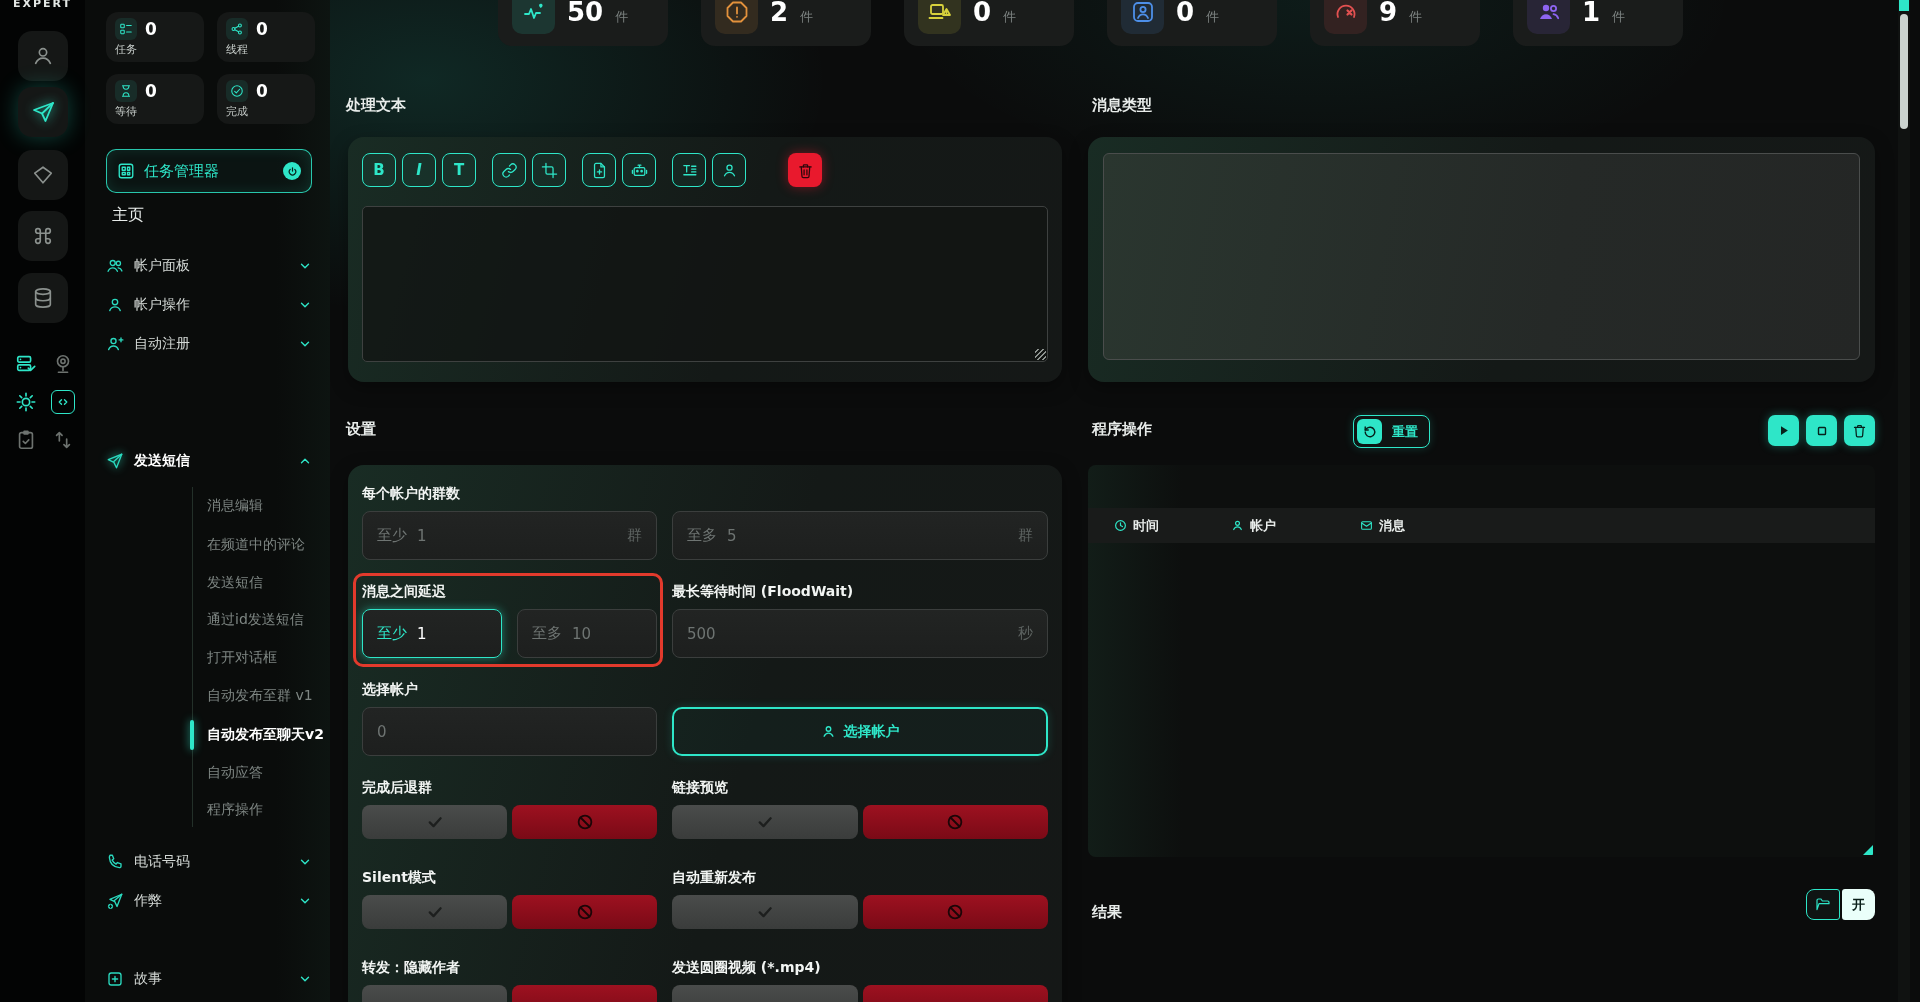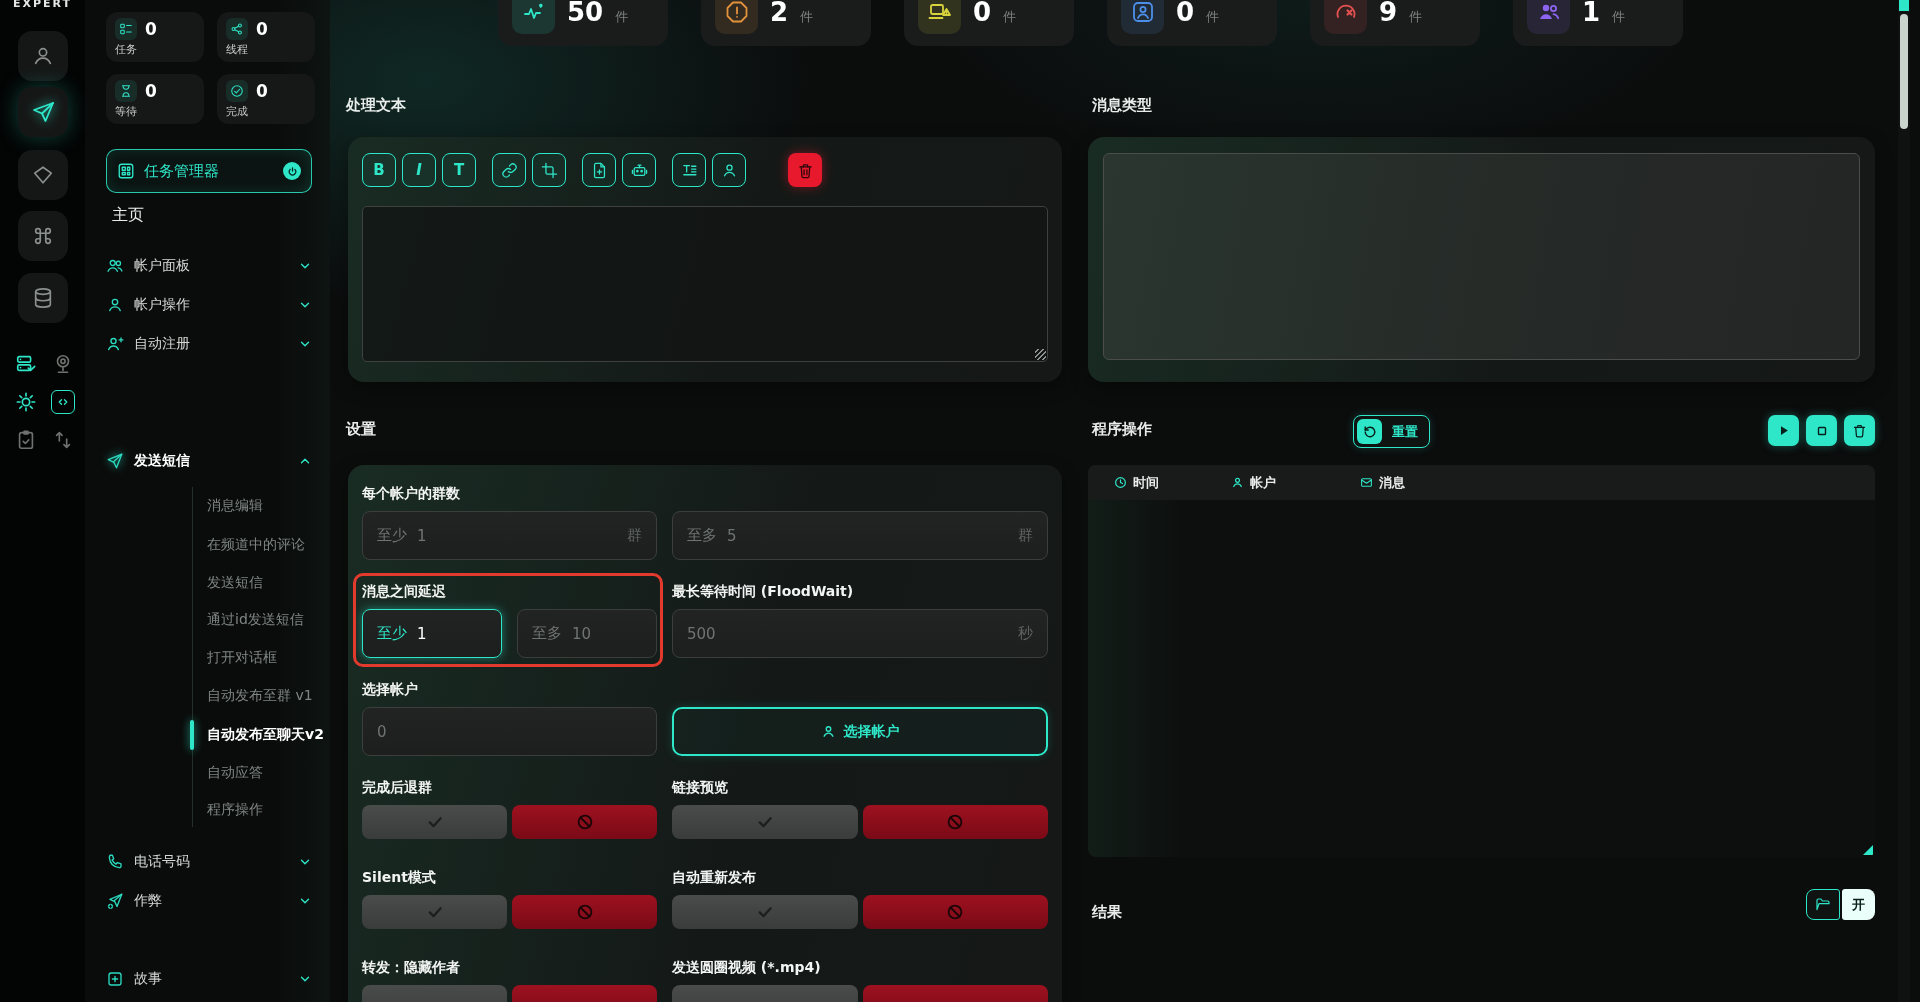--- a/index.html
+++ b/index.html
@@ -116,21 +116,21 @@
   .resetbtn { position:absolute; left:1023px; top:415px; height:33px; border-radius:8px; border:1.5px solid #2ee6c8;
     background:#0f1413; display:flex; align-items:center; cursor:pointer; padding-right:11px; z-index:3;
     box-shadow:0 0 10px rgba(46,230,200,.2); }
   .resetbtn .ricobox { width:25px; height:25px; margin:3px; border-radius:6px; background:#2ee6c8;
     display:flex; align-items:center; justify-content:center; color:#06211b; }
   .resetbtn .rlabel { color:#2ee6c8; font-weight:bold; font-size:13px; margin-left:7px; }
 
   
   .ptable { position:absolute; left:758px; top:465px; width:787px; height:392px; border-radius:8px;
     overflow:hidden; background:linear-gradient(90deg,#121d18 0%,#0d0f0e 12%); }
-  .thead { height:35px; background:#191b1a; position:relative; }
+  .thead { height:35px; background:#191b1a; position:relative;margin-top:43px; }
   .thcol { position:absolute; top:0; height:35px; display:flex; align-items:center; gap:6px;
     color:#e8ecea; font-size:13px; font-weight:bold; }
   .thcol .hicon { color:#2ee6c8; }
   .corner { position:absolute; right:2px; bottom:2px; width:0; height:0;
     border-left:10px solid transparent; border-bottom:10px solid #2ee6c8; cursor:nwse-resize; }
 
   .pbtns { position:absolute; left:1438px; top:415px; display:flex; gap:7px; }
   .pbtn { width:31px; height:31px; border-radius:7px; background:#2ee6c8; color:#07221c;
     display:flex; align-items:center; justify-content:center; cursor:pointer;
     box-shadow:0 0 10px rgba(46,230,200,.35); }

